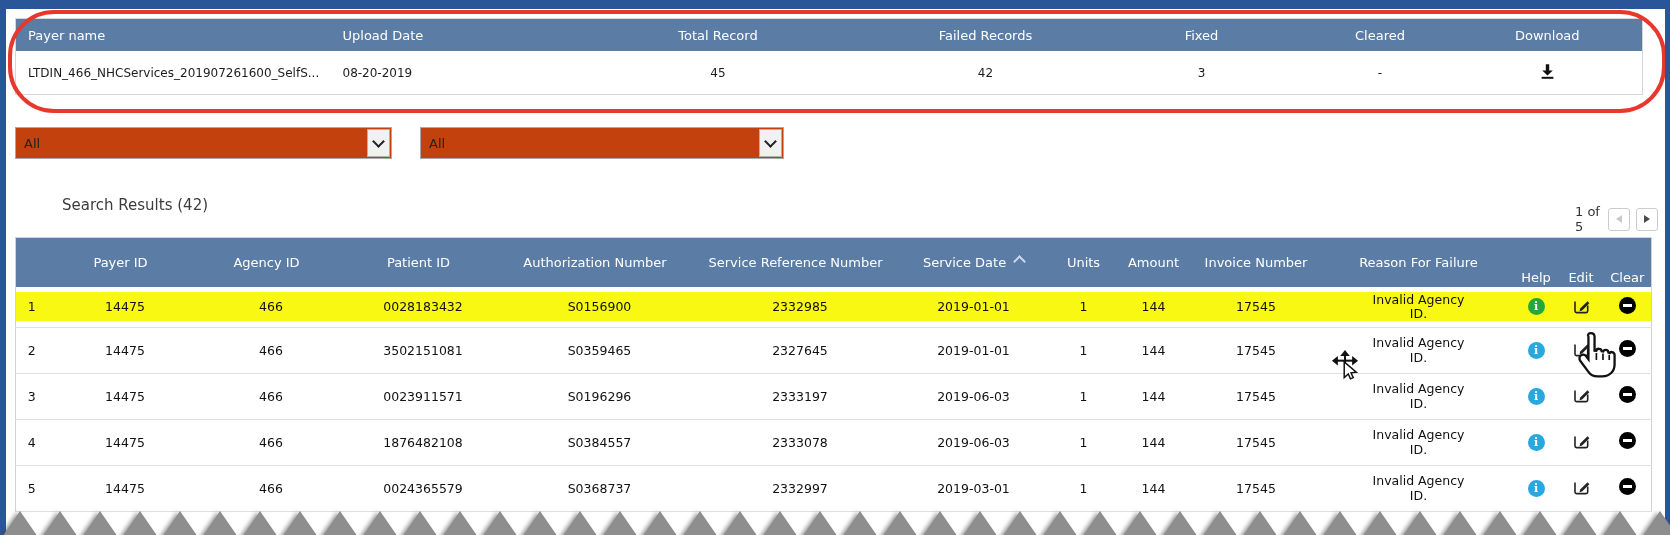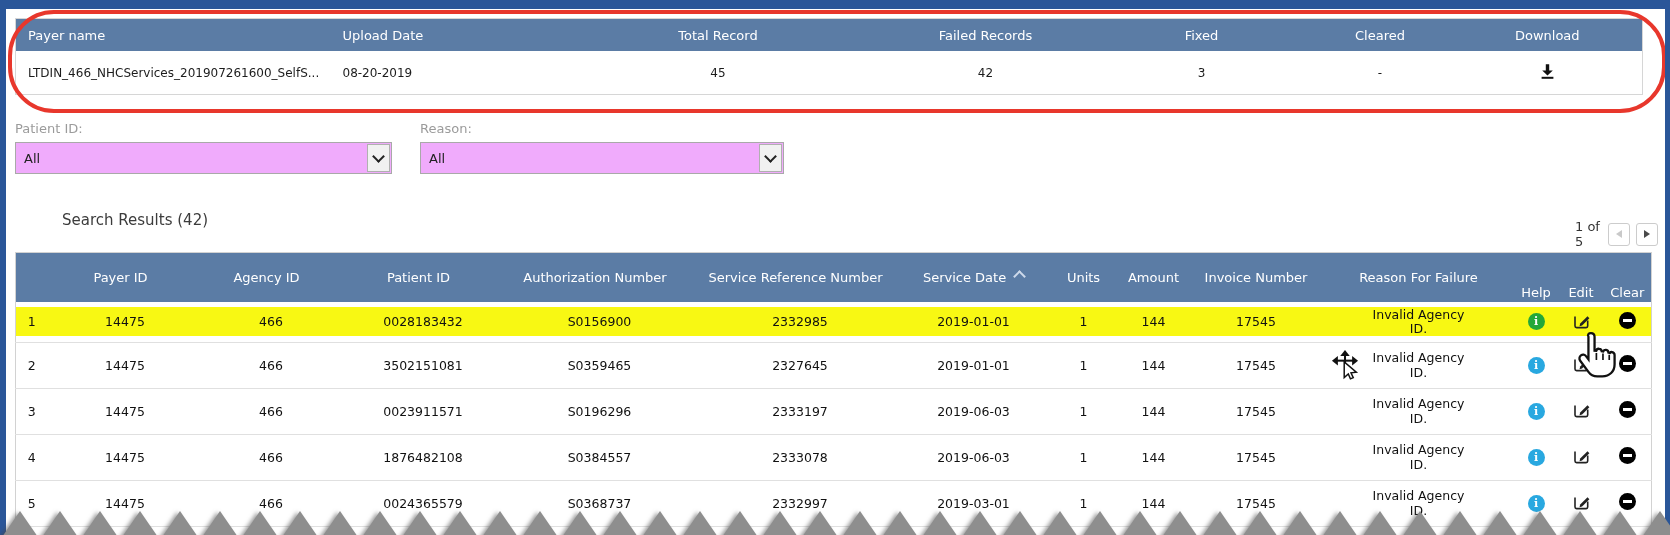--- a/index.html
+++ b/index.html
@@ -28,21 +28,21 @@
   .upload-table{width:1627px;border:1px solid #d6d6d6;}
   .upload-table th{height:30px;text-align:center;}
   .upload-table th.l,.upload-table td.l{text-align:left;padding-left:12px;}
   .upload-table td{height:41px;font-size:12px;color:#1c1c1c;text-align:center;background:#fff;}
   .dl-icon{display:inline-block;width:17px;height:17px;cursor:pointer;}
 
   
   .filters{margin:26px 0 0 0;display:flex;}
   .filter-group{display:block;}
   .filter-group .lbl{font-size:13px;color:#9b9b9b;display:block;}
-  .select-box{margin-top:6px;height:30px;background:#f0abfc;border:1px solid #a9a9a9;
+  .select-box{margin-top:6px;height:30px;background:#c2410c;border:1px solid #a9a9a9;
     display:flex;align-items:center;cursor:pointer;}
   .select-box .val{flex:1;padding-left:8px;font-size:13px;color:#222;}
   .dd-btn{width:21px;height:26px;margin-right:1px;background:#f1f1f1;border:1px solid #b0b0b0;
     display:flex;align-items:center;justify-content:center;}
   .chev-down{width:7px;height:7px;border-left:2px solid #222;border-bottom:2px solid #222;
     transform:rotate(-45deg);margin-top:-4px;}
   .fg-patient .select-box{width:375px;}
   .fg-reason{margin-left:28px;}
   .fg-reason .select-box{width:362px;}
 
@@ -135,30 +135,28 @@
               <path d="M2.6 13.8 h11.8 v2 H2.6 z" fill="#111"></path>
             </svg>
           </span>
         </td>
       </tr>
     </tbody>
   </table>
 
   <div class="filters">
     <div class="filter-group fg-patient">
-      <span class="lbl">Patient ID:</span>
       <div class="select-box">
         <span class="val">All</span>
         <span class="dd-btn">
           <span class="chev-down"></span>
         </span>
       </div>
     </div>
     <div class="filter-group fg-reason">
-      <span class="lbl">Reason:</span>
       <div class="select-box">
         <span class="val">All</span>
         <span class="dd-btn">
           <span class="chev-down"></span>
         </span>
       </div>
     </div>
   </div>
 
   <div class="results-bar">

